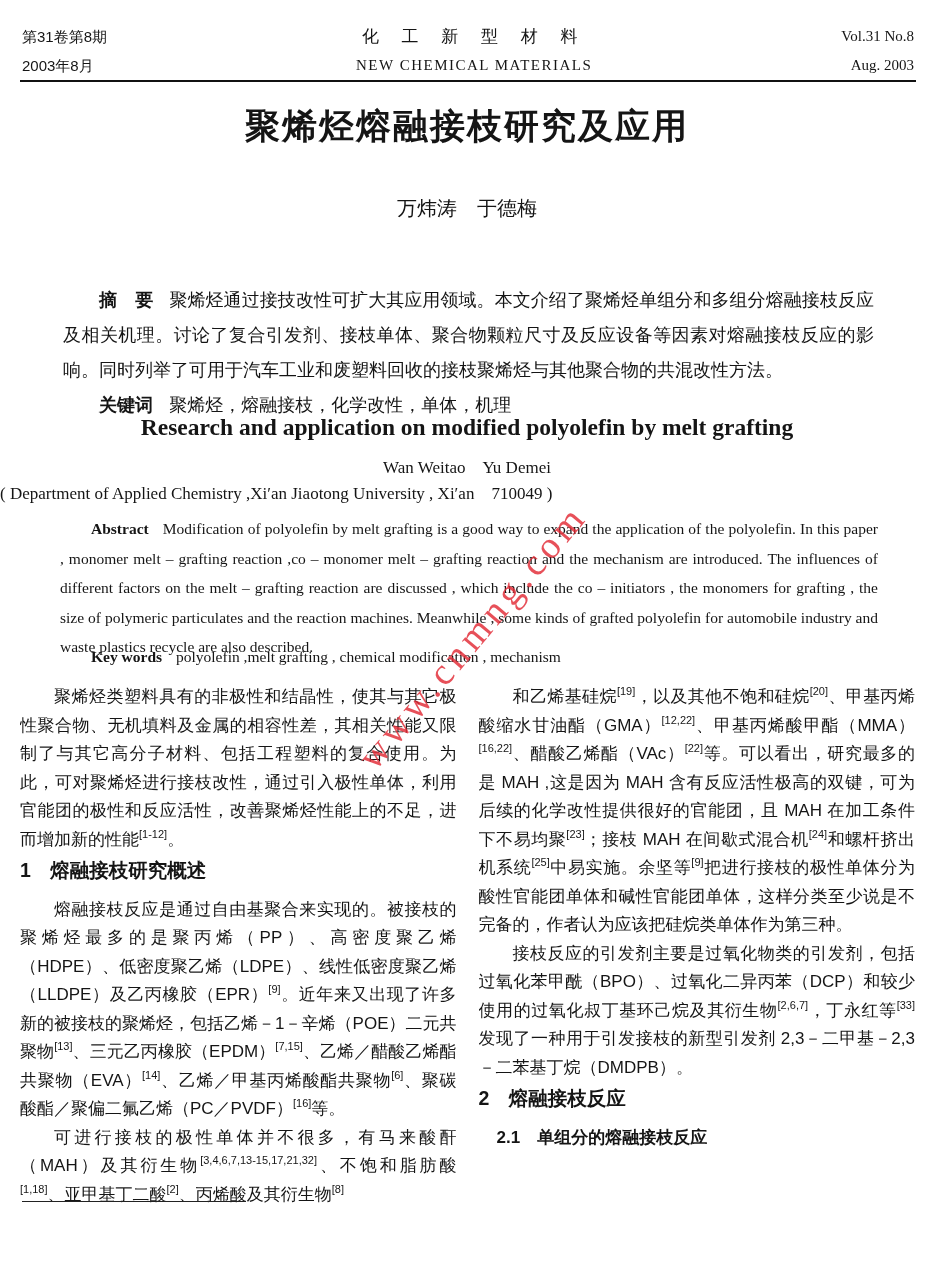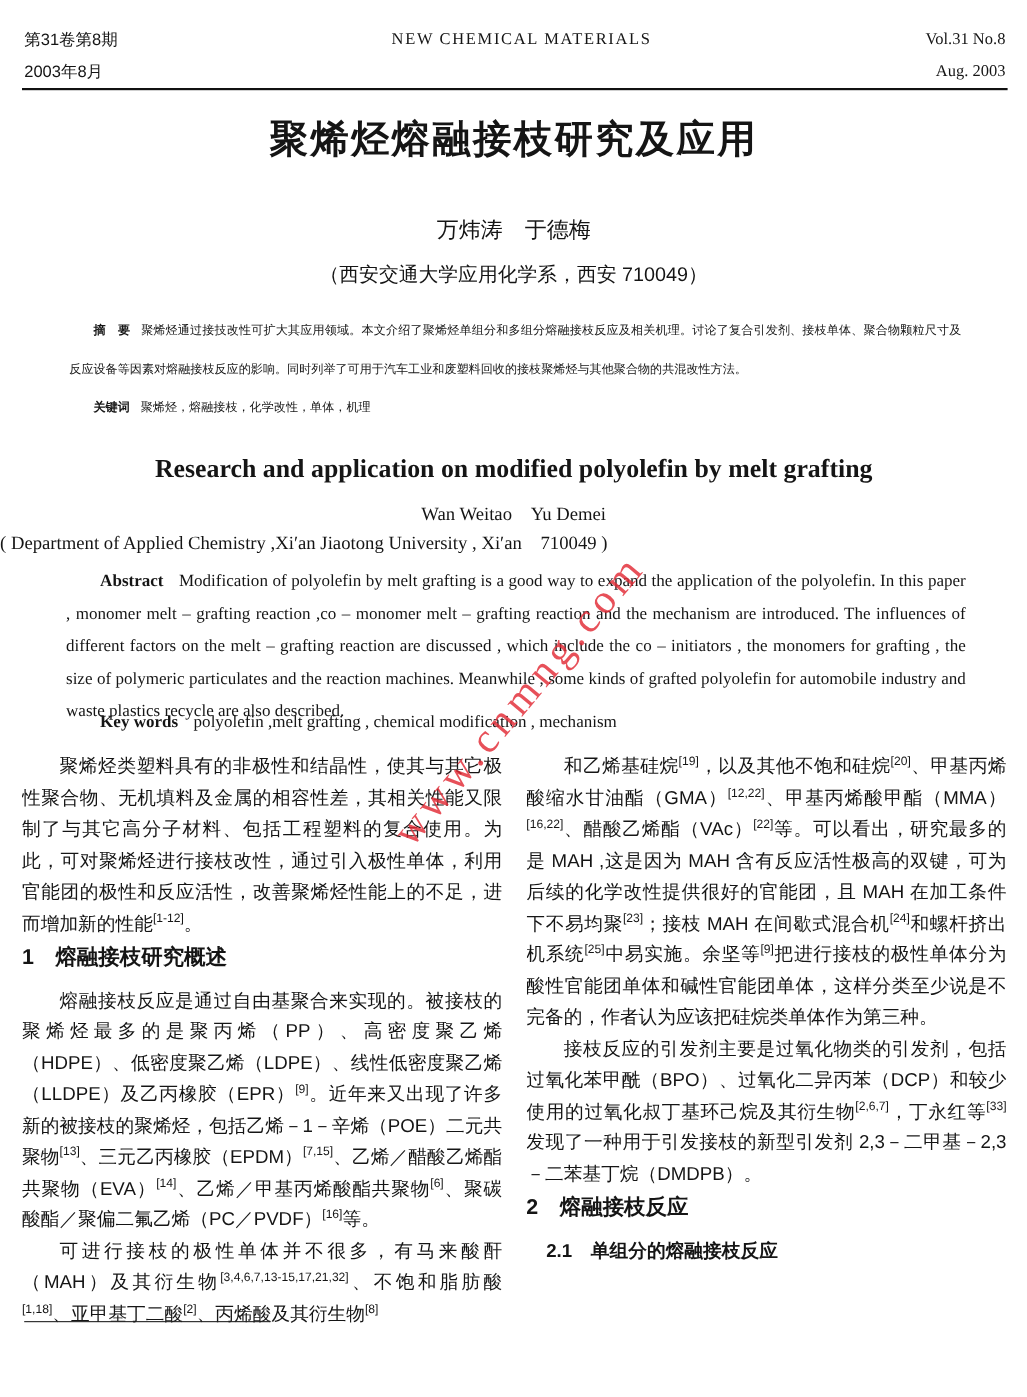--- a/index.html
+++ b/index.html
@@ -15,21 +15,21 @@
   .jh-center{ text-align:center; flex:1; }
   .jh-right { text-align:right; font-size:15px; line-height:29px; font-family:"Liberation Serif", serif; }
   .jh-cn { font-size:17px; letter-spacing:9px; line-height:29px; }
   .jh-en { font-size:15px; letter-spacing:1.5px; line-height:29px; font-family:"Liberation Serif", serif; }
   .header-rule { position:absolute; top:80px; left:20px; right:18px; border-top:2px solid #111; height:0; }
   
   .title-cn { position:absolute; top:103px; left:0; right:0; text-align:center; font-size:35px; font-weight:900; letter-spacing:2px; }
   .authors-cn { position:absolute; top:195px; left:0; right:0; text-align:center; font-size:20px; }
   .affil-cn { position:absolute; top:237px; left:0; right:0; text-align:center; font-size:18px; }
   
-  .abstract-cn { position:absolute; top:284px; left:63px; right:60px; font-size:11px; line-height:35px; text-align:justify; }
+  .abstract-cn { position:absolute; top:284px; left:63px; right:60px; font-size:18px; line-height:35px; text-align:justify;font-family:Liberation Mono, monospace; }
   .abstract-cn p { margin:0; text-indent:2em; }
   .lbl-cn { font-weight:bold; margin-right:0.9em; }
   
   .title-en { position:absolute; top:414px; left:0; right:0; text-align:center; font-size:23.5px; font-weight:bold; font-family:"Liberation Serif", serif; }
   .authors-en { position:absolute; top:456px; left:0; right:0; text-align:center; font-size:17px; font-family:"Liberation Serif", serif; }
   .affil-en { position:absolute; top:482px; left:0; right:0; text-align:left; font-size:17px; font-family:"Liberation Serif", serif; }
   
   .abstract-en { position:absolute; top:514px; left:60px; right:56px; font-size:15.5px; line-height:29.5px; text-align:justify; font-family:"Liberation Serif", serif; text-indent:2em; }
   .keywords-en { position:absolute; top:648px; left:60px; right:56px; font-size:15.5px; font-family:"Liberation Serif", serif; text-indent:2em; }
   .lbl-en { font-weight:bold; margin-right:0.9em; }
@@ -54,32 +54,32 @@
 <body>
 
 <div class="page">
 
   <div class="jheader">
     <div class="jh-left">
       <div>第31卷第8期</div>
       <div>2003年8月</div>
     </div>
     <div class="jh-center">
+      <div class="jh-cn">化 工 新 型 材 料</div>
       <div class="jh-en">NEW CHEMICAL MATERIALS</div>
     </div>
     <div class="jh-right">
       <div>Vol.31 No.8</div>
       <div>Aug. 2003</div>
     </div>
   </div>
   <div class="header-rule"></div>
 
   <div class="title-cn">聚烯烃熔融接枝研究及应用</div>
   <div class="authors-cn">万炜涛　于德梅</div>
-  <div class="affil-cn">（西安交通大学应用化学系，西安 710049）</div>
 
   <div class="abstract-cn">
     <p><span class="lbl-cn">摘　要</span><span>聚烯烃通过接技改性可扩大其应用领域。本文介绍了聚烯烃单组分和多组分熔融接枝反应及相关机理。讨论了复合引发剂、接枝单体、聚合物颗粒尺寸及反应设备等因素对熔融接枝反应的影响。同时列举了可用于汽车工业和废塑料回收的接枝聚烯烃与其他聚合物的共混改性方法。</span></p>
     <p><span class="lbl-cn">关键词</span><span>聚烯烃，熔融接枝，化学改性，单体，机理</span></p>
   </div>
 
   <div class="title-en">Research and application on modified polyolefin by melt grafting</div>
   <div class="authors-en">Wan Weitao　Yu Demei</div>
   <div class="affil-en">( Department of Applied Chemistry ,Xi′an Jiaotong University , Xi′an　710049 )</div>
 

